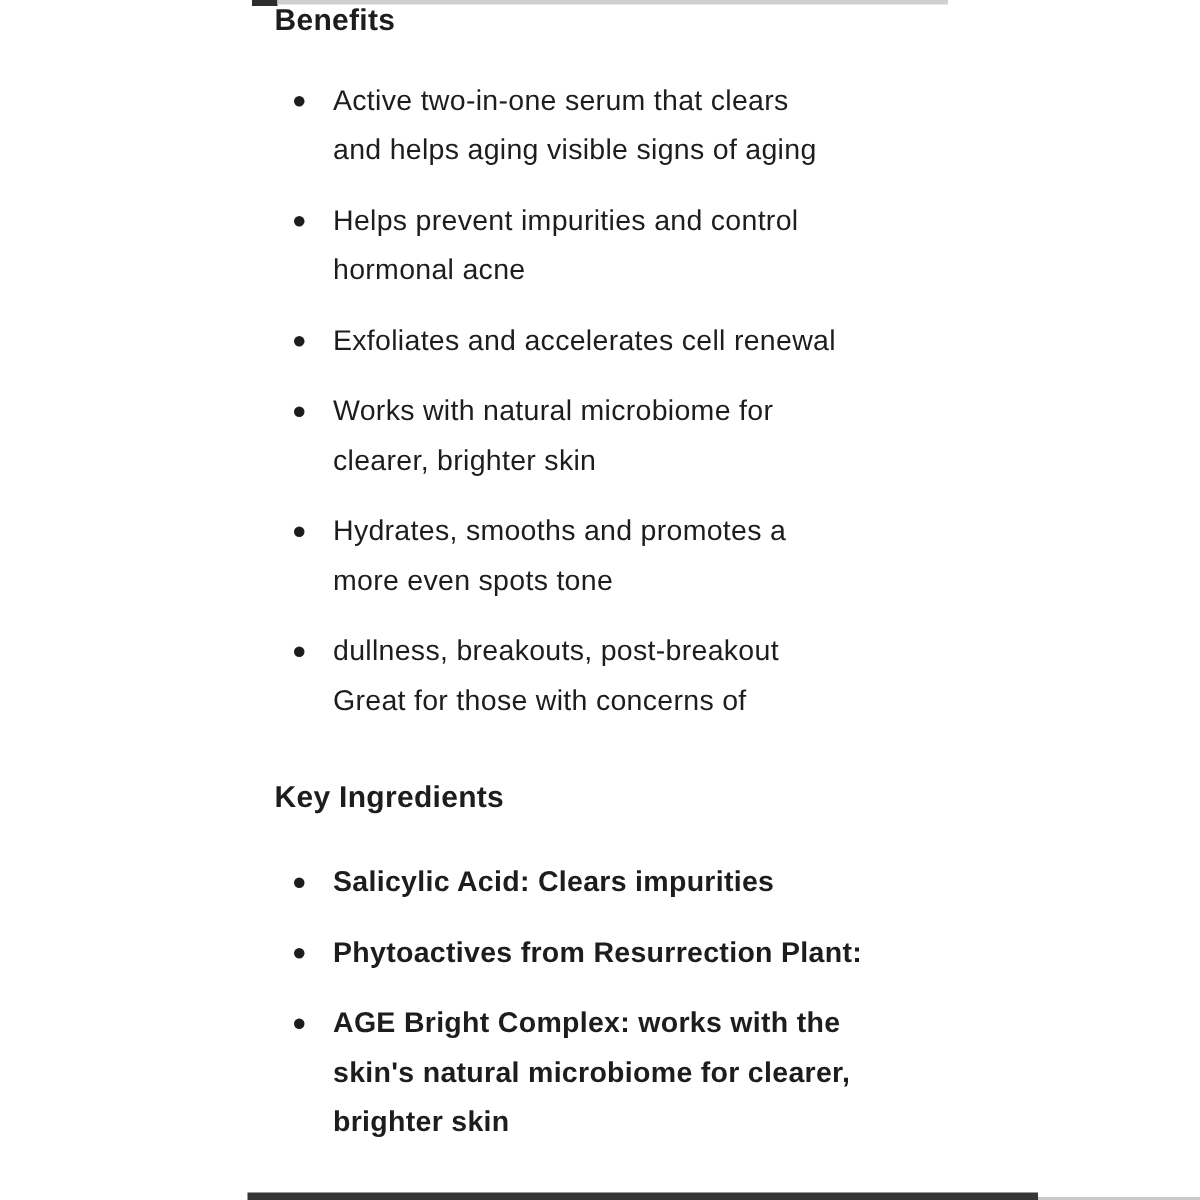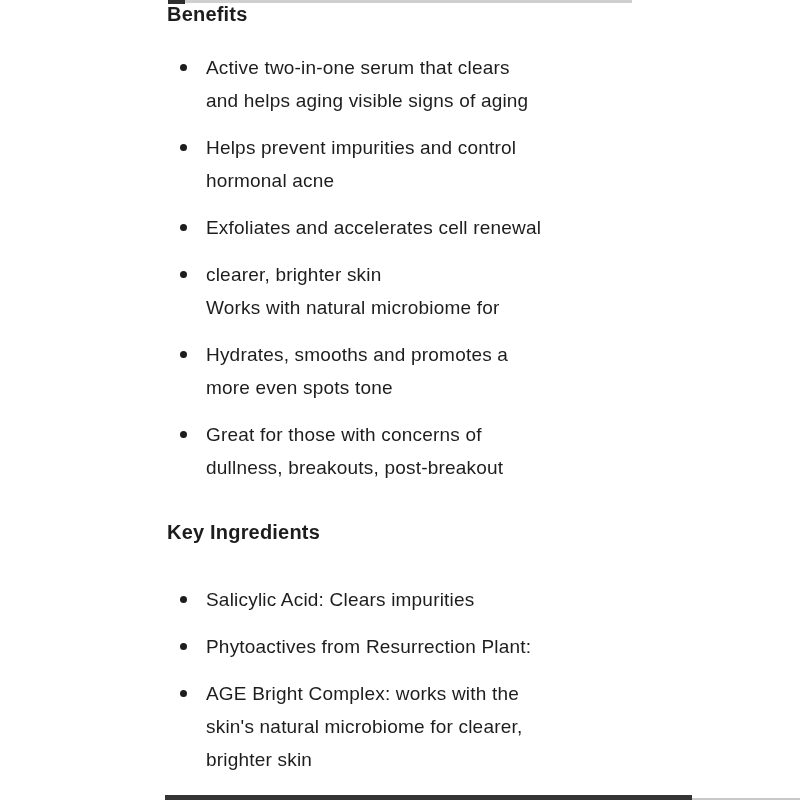--- a/index.html
+++ b/index.html
@@ -15,41 +15,41 @@
   }
 
   
   .top-sliver-dark   { position: absolute; left: 168px; top: 0; width: 17px;  height: 4px; background: #2e2e2e; }
   .top-sliver-light  { position: absolute; left: 185px; top: 0; width: 447px; height: 3px; background: #cfcfcf; }
   .bottom-sliver-dark  { position: absolute; left: 165px; bottom: 0; width: 527px; height: 5px; background: #353535; }
   .bottom-sliver-light { position: absolute; left: 692px; bottom: 0; width: 108px; height: 2px; background: #c9c9c9; }
 
   .content {
     position: absolute;
-    left: 167px;
+    left: 183px;
     top: 0;
     width: 460px;
   }
 
   .section-heading {
     font-size: 20px;
     font-weight: 700;
     line-height: 28px;
     letter-spacing: 0.2px;
     margin: 0;
     color: #1d1d1d;
   }
   .section-heading.ki { margin-top: 34px; }
 
   ul.bullet-list {
     list-style: none;
     margin: 23px 0 0 0;
     padding: 0;
   }
-  ul.bullet-list.ki { margin-top: 37px; }
+  ul.bullet-list.ki { margin-top: 26px; font-weight: bold; }
 
   ul.bullet-list li {
     position: relative;
     padding-left: 39px;
     font-size: 19px;
     line-height: 33px;
     letter-spacing: 0.2px;
   }
   ul.bullet-list li + li { margin-top: 14px; }
 
@@ -84,32 +84,32 @@
       <span class="dot"></span>
       <span class="line">Helps prevent impurities and control</span>
       <span class="line">hormonal acne</span>
     </li>
     <li>
       <span class="dot"></span>
       <span class="line">Exfoliates and accelerates cell renewal</span>
     </li>
     <li>
       <span class="dot"></span>
+      <span class="line">Works with natural microbiome for</span>
       <span class="line">clearer, brighter skin</span>
-      <span class="line">Works with natural microbiome for</span>
     </li>
     <li>
       <span class="dot"></span>
       <span class="line">Hydrates, smooths and promotes a</span>
       <span class="line">more even spots tone</span>
     </li>
     <li>
       <span class="dot"></span>
+      <span class="line">dullness, breakouts, post-breakout</span>
       <span class="line">Great for those with concerns of</span>
-      <span class="line">dullness, breakouts, post-breakout</span>
     </li>
   </ul>
 
   <h3 class="section-heading ki">Key Ingredients</h3>
 
   <ul class="bullet-list ki">
     <li>
       <span class="dot"></span>
       <span class="line">Salicylic Acid: Clears impurities</span>
     </li>

